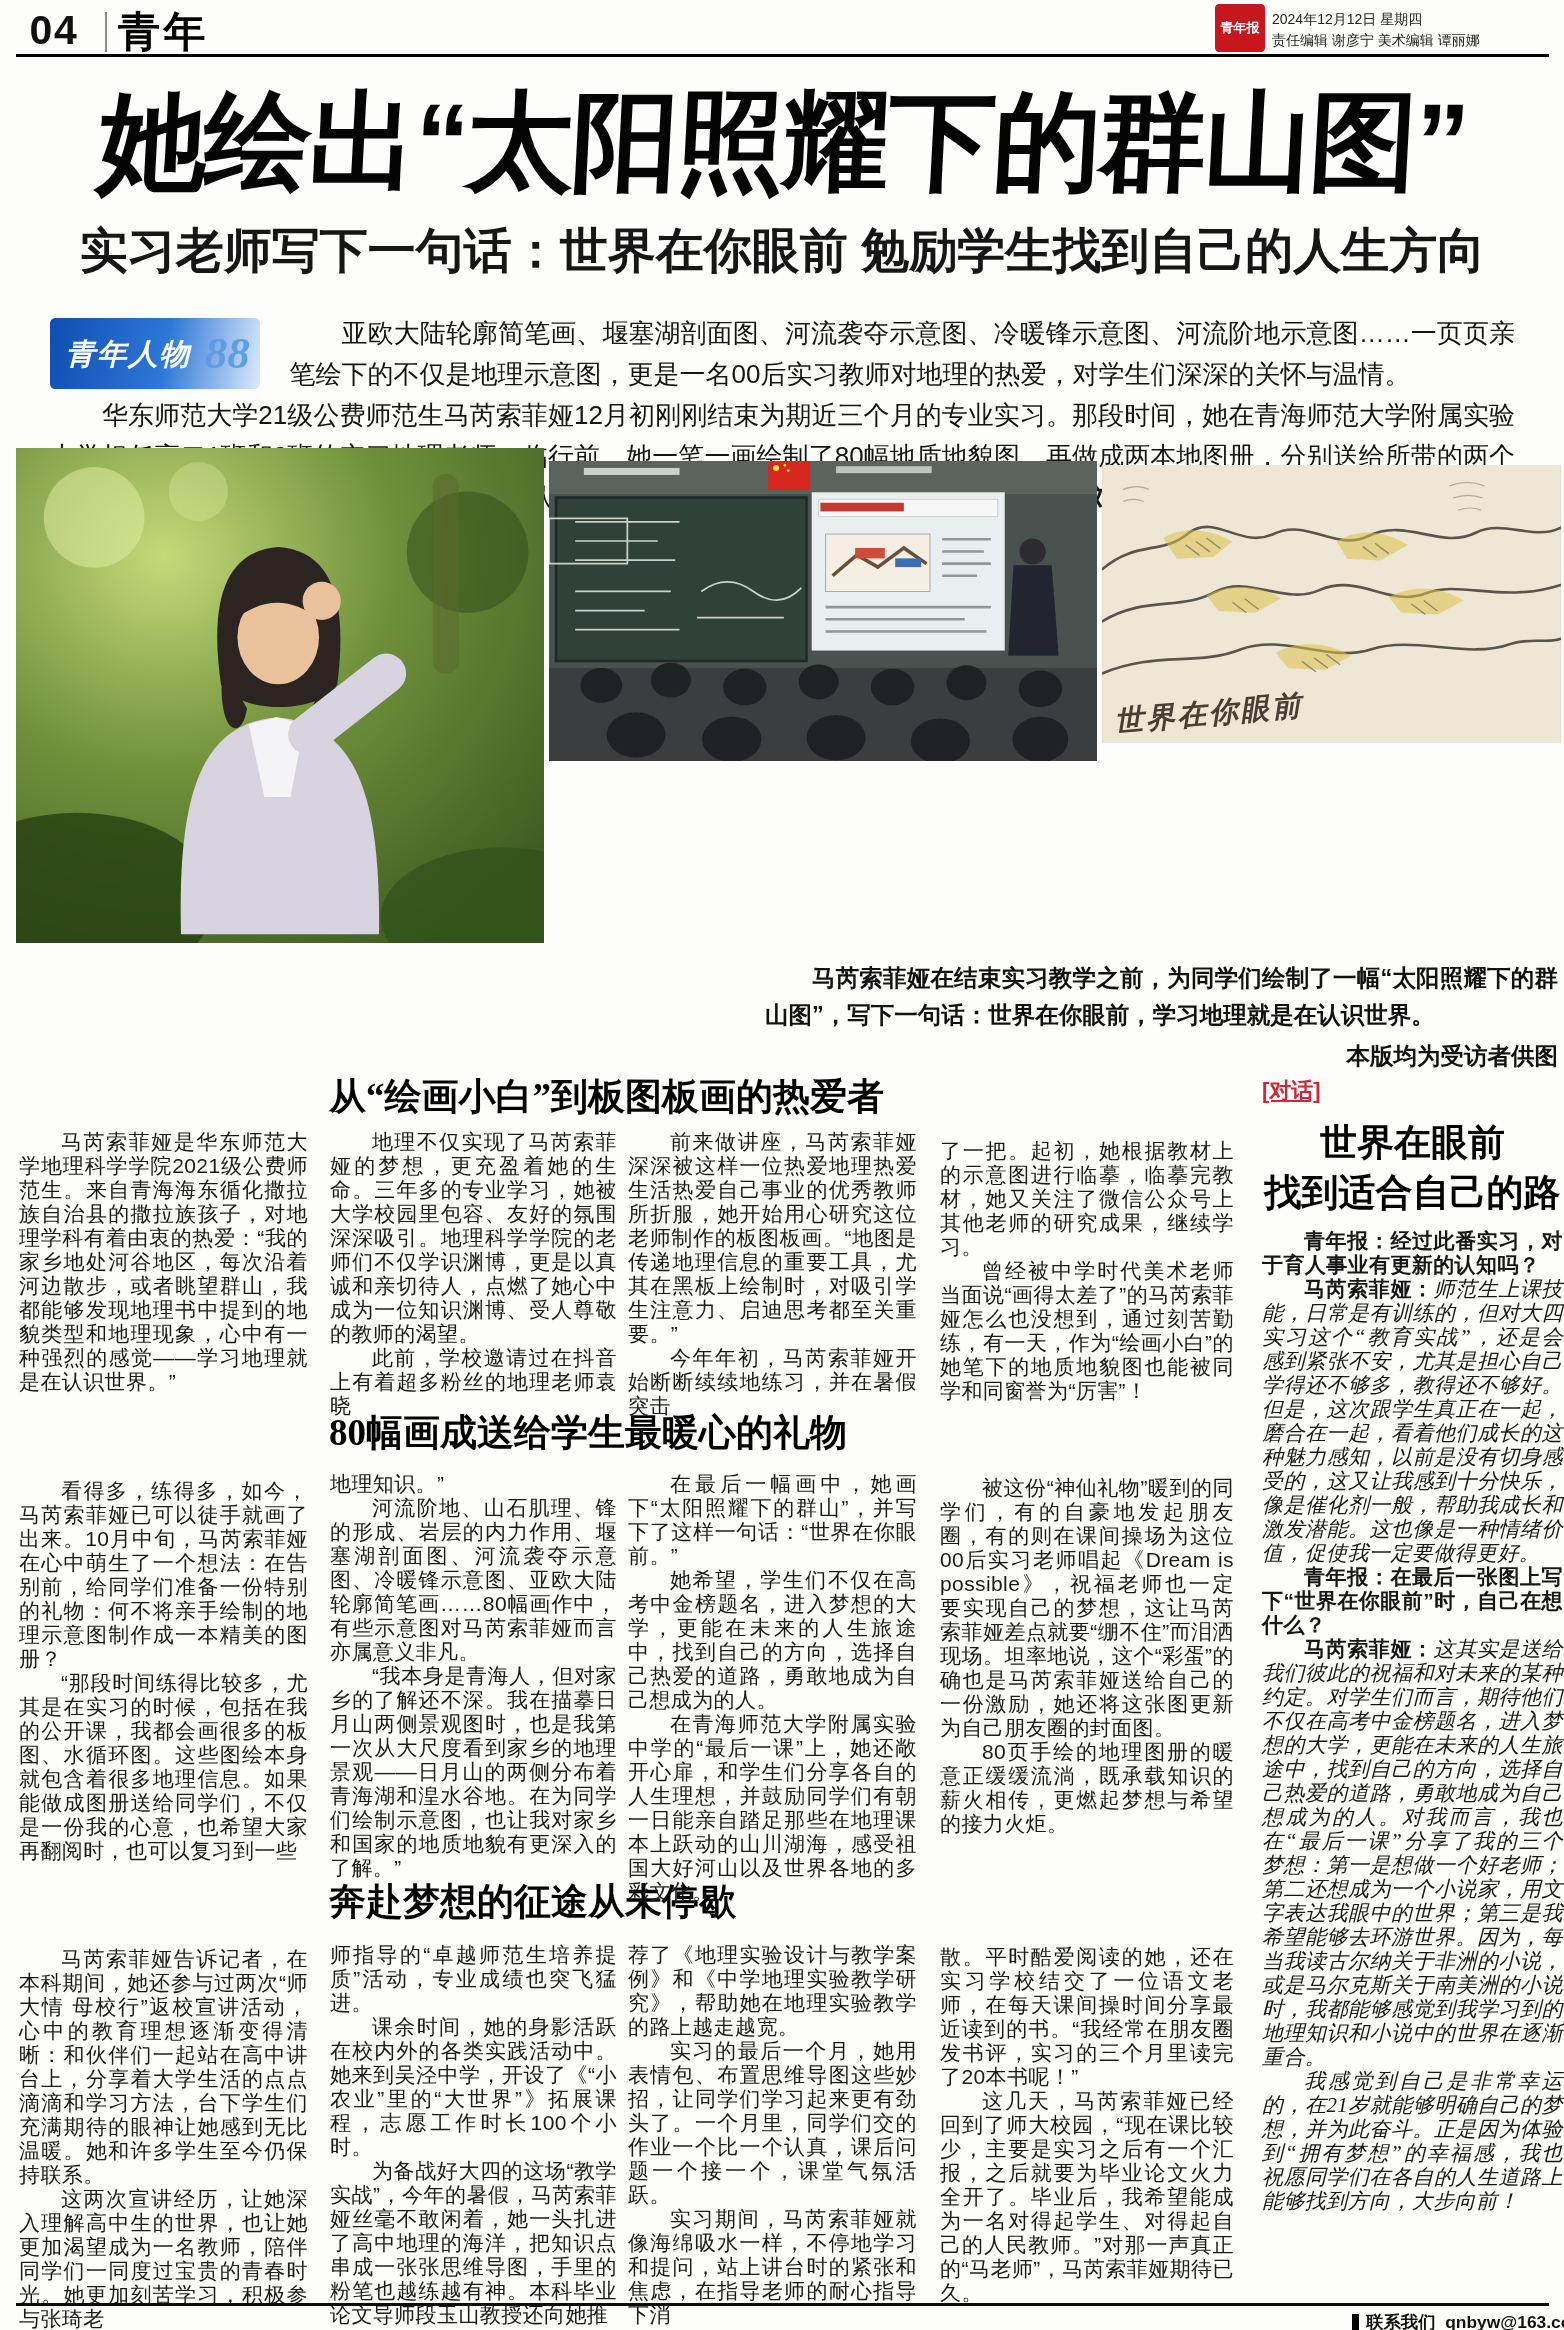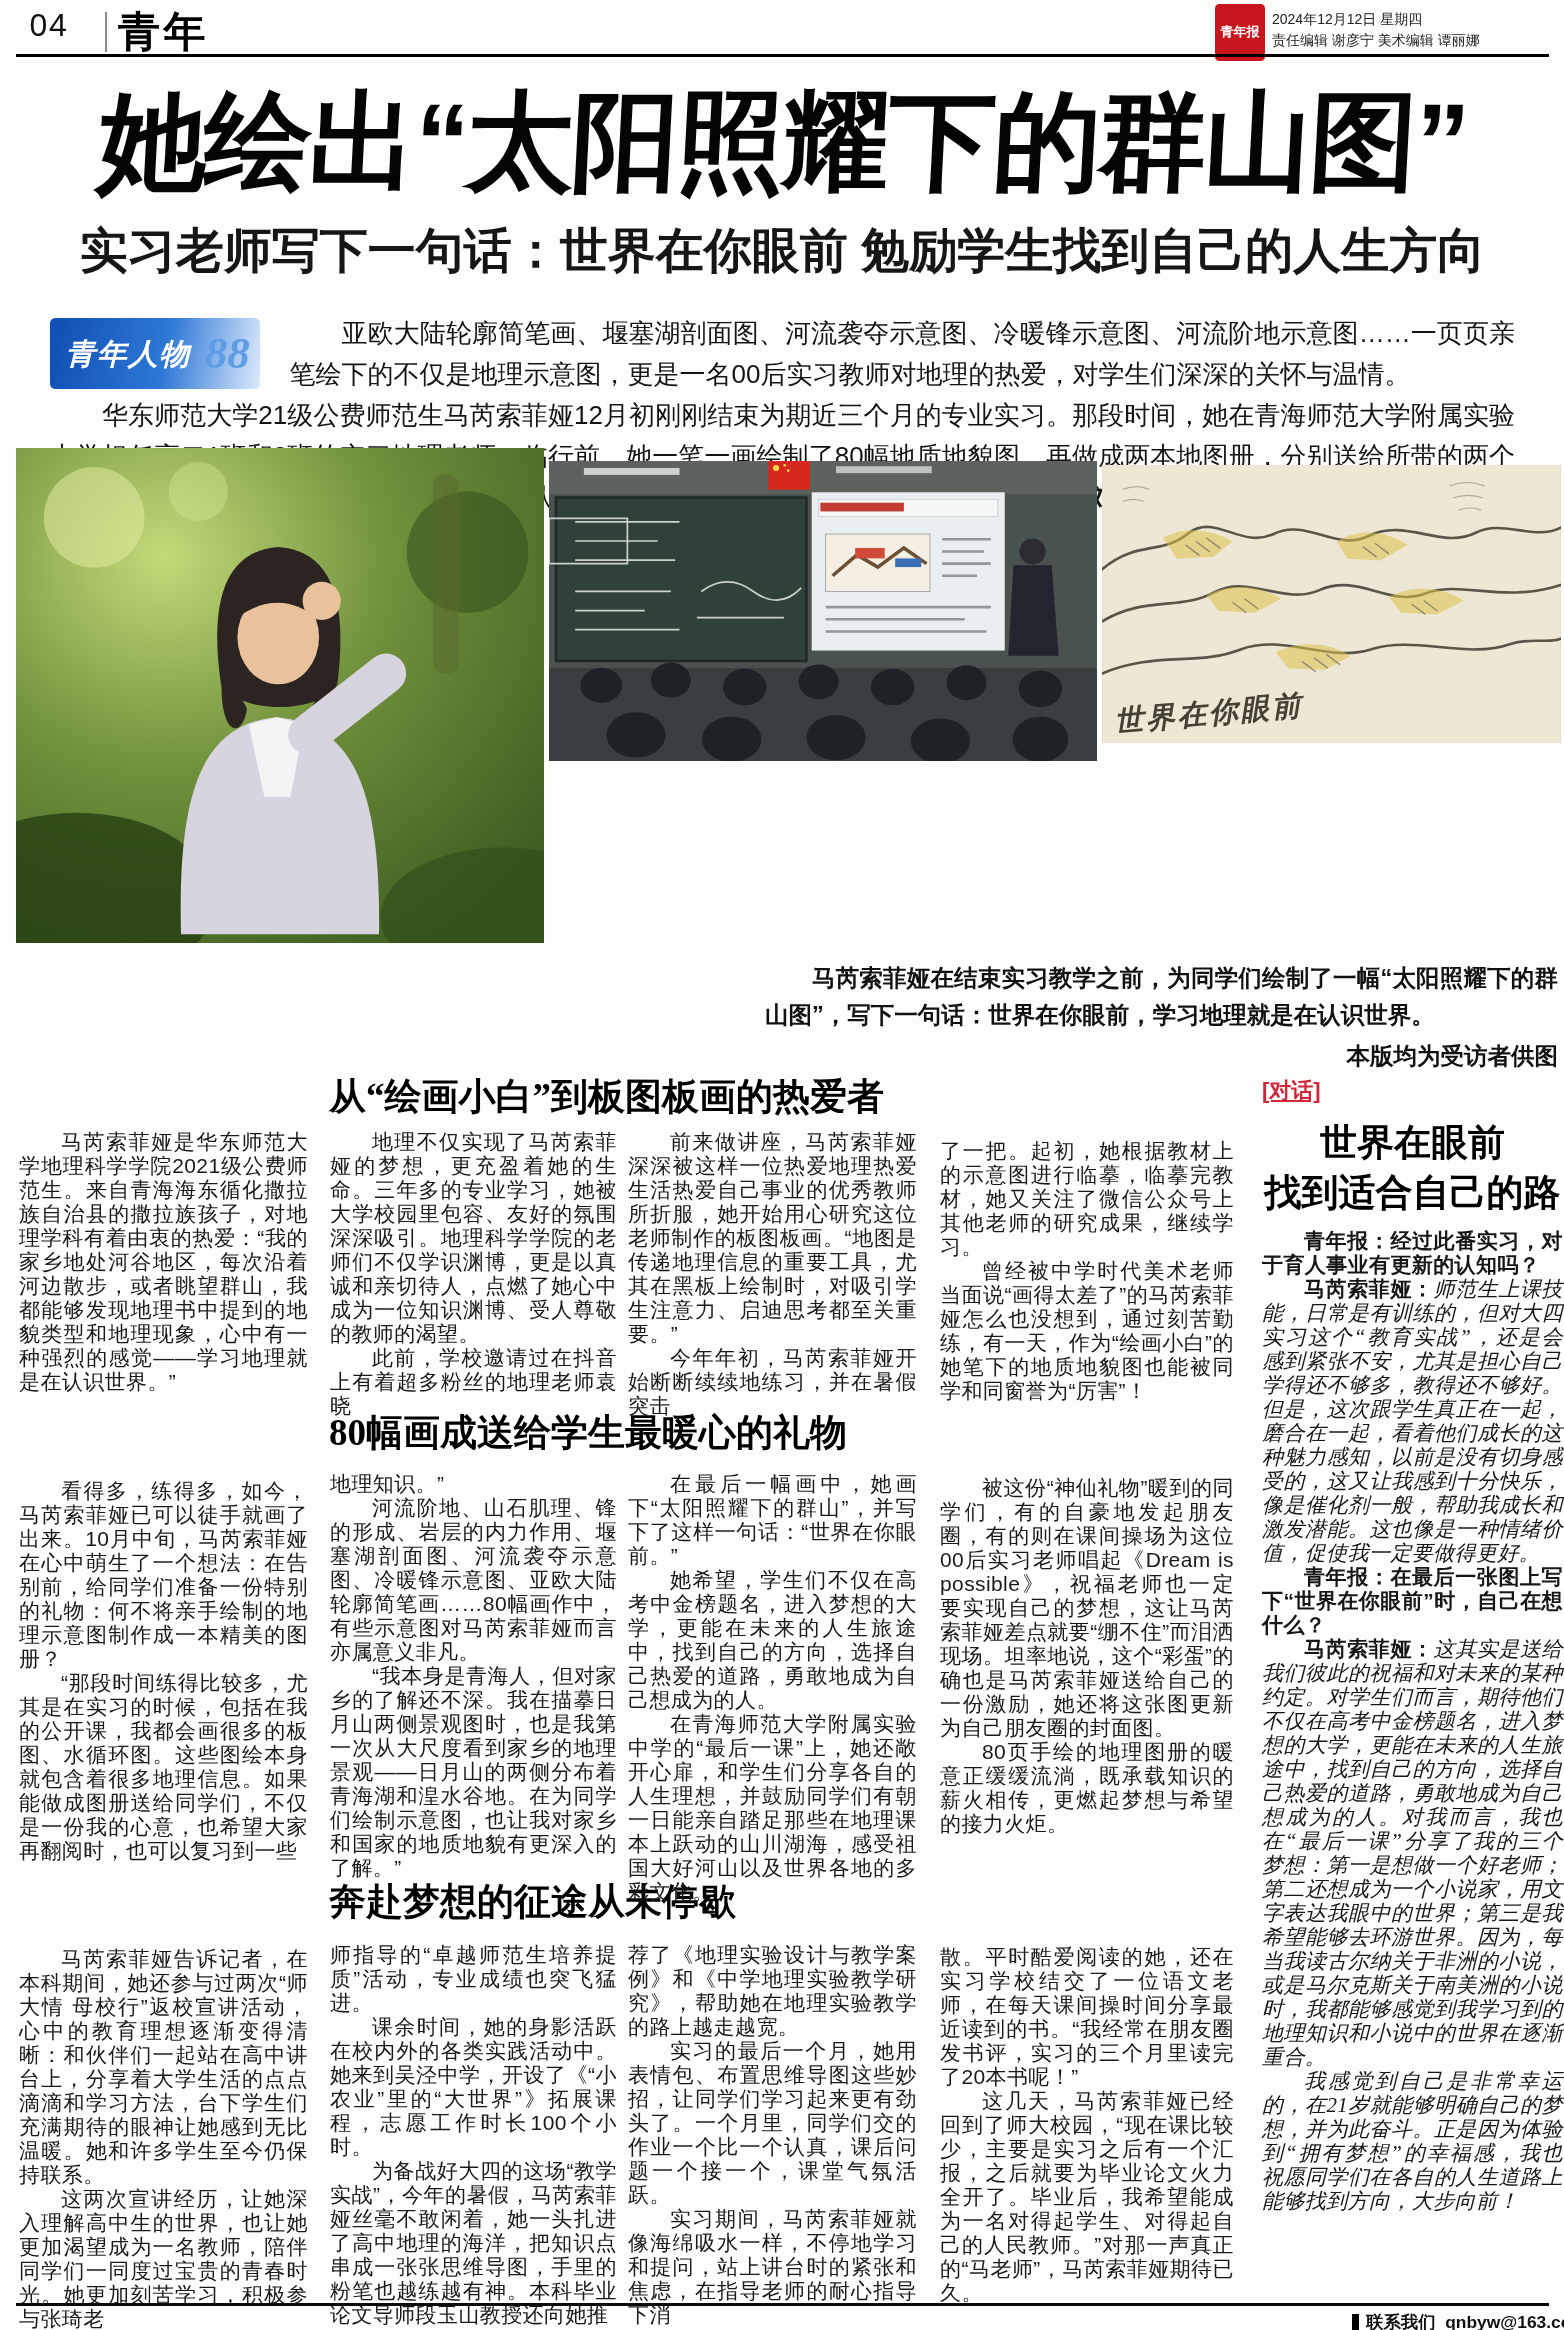--- a/index.html
+++ b/index.html
@@ -1,23 +1,23 @@
 <!DOCTYPE html>
 <html style="font-size:14px"><head>
 <meta charset="utf-8">
 <style>
   html,body{margin:0;padding:0;background:#9a9a9a;}
   .page{position:relative;width:1565px;height:2330px;background:#fdfdfb;margin:0 auto;
         font-family:"Liberation Sans","DejaVu Sans",sans-serif;color:#1a1a1a;overflow:hidden;}
   .abs{position:absolute;}
   
-  .pagenum{left:29.6px;top:7px;font-size:32px;font-weight:400;color:#111;letter-spacing:1.7px;}
+  .pagenum{left:29.6px;top:7px;font-size:41px;font-weight:700;color:#111;letter-spacing:1.7px;}
   .hdr-div{left:105px;top:12px;width:1.7px;height:40px;background:#8a8a8a;}
   .section-name{left:118px;top:3.5px;font-size:42px;font-weight:800;color:#000;letter-spacing:3.5px;}
-  .masthead-logo{left:1215px;top:4.3px;width:50px;height:57px;background:#c8161e;border-radius:4.3px;
+  .masthead-logo{left:1215px;top:4.3px;width:50px;height:48px;background:#c8161e;border-radius:4.3px;
       color:#fff;font-size:13px;font-weight:700;display:flex;align-items:center;justify-content:center;
       text-align:center;line-height:14.8px;font-family:"Liberation Serif",serif;}
   .dateline{left:1272px;top:11.3px;font-size:14px;color:#222;}
   .editors{left:1272px;top:32px;font-size:14px;color:#222;}
   .hdr-rule{left:15.6px;top:54px;width:1533px;height:2.6px;background:#000;}
   
   .headline{left:0;top:70px;width:1565px;text-align:center;font-size:108px;font-weight:900;
       color:#040404;letter-spacing:-2.6px;transform:skewX(-3deg);font-family:"Liberation Sans",sans-serif;
       white-space:nowrap;}
   .subhead{left:0;top:219px;width:1565px;text-align:center;font-size:48px;font-weight:700;

